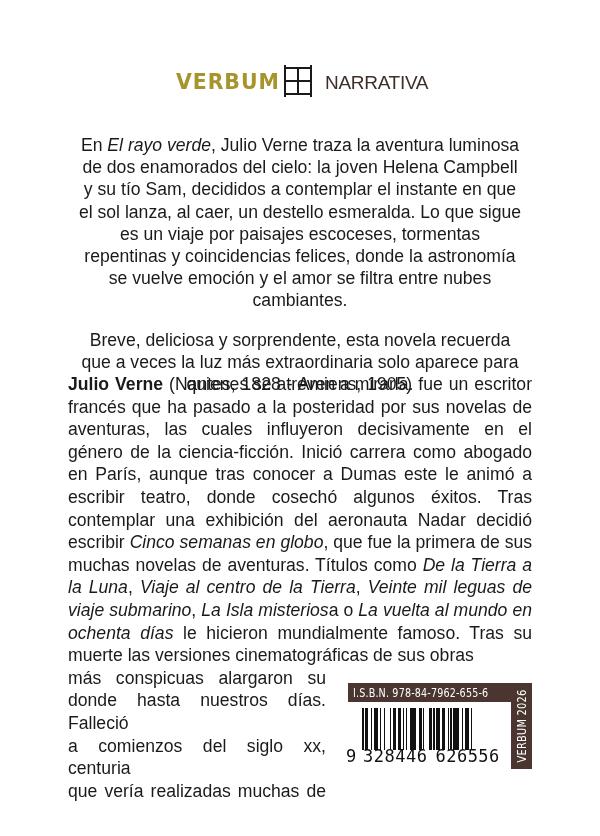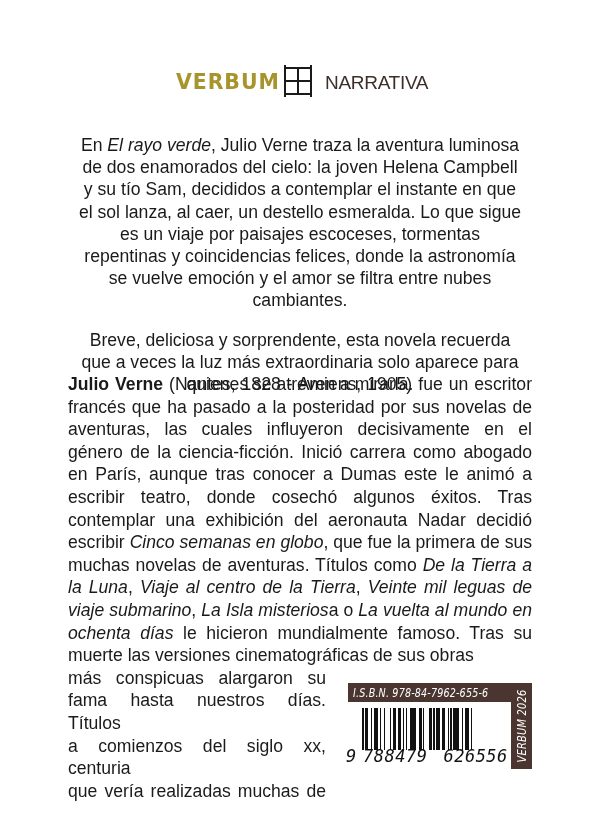--- a/index.html
+++ b/index.html
@@ -20,21 +20,21 @@
 
   .synopsis { position: absolute; left: 60px; top: 117px; width: 480px; text-align: center; font-size: 17.6px; line-height: 22.2px; color: #1a1a1a; }
   .synopsis p { margin: 17px; }
 
   .bio { position: absolute; left: 68px; top: 373px; width: 464px; font-size: 17.6px; line-height: 22.6px; color: #1a1a1a; text-align: justify; }
   .bio p { margin: 0; }
   .bio .narrow { width: 258px; text-align: justify; }
   .bio .narrow-line { display: block; text-align: justify; text-align-last: justify; }
   .bio .last-line { display: block; text-align: left; margin-top: 48px; }
 
-  .barcode-block { position: absolute; left: 348px; top: 683px; width: 184px; height: 86px; font-style: italic; }
+  .barcode-block { position: absolute; left: 348px; top: 683px; width: 184px; height: 86px; }
   .isbn-bar { position: absolute; left: 0; top: 0; width: 163px; height: 19px; background: #4a3530; color: #ffffff; font-family: "DejaVu Sans Condensed", "DejaVu Sans", sans-serif; font-size: 13px; line-height: 19px; letter-spacing: 0.2px; text-align: left; padding-left: 5px; box-sizing: border-box; white-space: nowrap; overflow: hidden; transform-origin: left; }
   .isbn-bar span { display: inline-block; transform: scaleX(0.82); transform-origin: left center; }
   .side-strip { position: absolute; left: 163px; top: 0; width: 21px; height: 86px; background: #4a3530; }
   .side-strip span { position: absolute; left: 50%; top: 50%; transform: translate(-50%, -50%) rotate(-90deg) scaleX(0.82); color: #ffffff; font-family: "DejaVu Sans", sans-serif; font-size: 12px; white-space: nowrap; letter-spacing: 0.3px; }
   .bars { position: absolute; left: 10px; top: 25px; width: 150px; height: 42px; display: flex; align-items: stretch; }
   .bars i { display: block; background: #111; height: 100%; }
   .bars b { display: block; height: 100%; }
   .bars i.guard { height: calc(100% + 8px); }
   .barcode-digits { position: absolute; left: -2px; top: 62px; width: 166px; font-family: "DejaVu Sans Mono", monospace; font-size: 17px; line-height: 22px; color: #111; letter-spacing: 0.5px; white-space: nowrap; }
   .barcode-digits .first { display: inline-block; width: 14px; }
@@ -56,21 +56,21 @@
 
 <div class="synopsis">
   <p><span>En </span><em>El rayo verde</em><span>, Julio Verne traza la aventura luminosa de dos enamorados del cielo: la joven Helena Campbell y su tío Sam, decididos a contemplar el instante en que el sol lanza, al caer, un destello esmeralda. Lo que sigue es un viaje por paisajes escoceses, tormentas repentinas y coincidencias felices, donde la astronomía se vuelve emoción y el amor se filtra entre nubes cambiantes.</span></p>
   <p>Breve, deliciosa y sorprendente, esta novela recuerda que a veces la luz más extraordinaria solo aparece para quienes se atreven a mirarla.</p>
 </div>
 
 <div class="bio">
   <p><strong>Julio Verne</strong><span> (Nantes, 1828 - Amiens, 1905) fue un escritor francés que ha pasado a la posteridad por sus novelas de aventuras, las cuales influyeron decisivamente en el género de la ciencia-ficción. Inició carrera como abogado en París, aunque tras conocer a Dumas este le animó a escribir teatro, donde cosechó algunos éxitos. Tras contemplar una exhibición del aeronauta Nadar decidió escribir </span><em>Cinco semanas en globo</em><span>, que fue la primera de sus muchas novelas de aventuras. Títulos como </span><em>De la Tierra a la Luna</em><span>, </span><em>Viaje al centro de la Tierra</em><span>, </span><em>Veinte mil leguas de viaje submarino</em><span>, </span><em>La Isla misterios</em><span>a o </span><em>La vuelta al mundo en ochenta días</em><span> le hicieron mundialmente famoso. Tras su muerte las versiones cinematográficas de sus obras</span></p>
   <div class="narrow">
     <span class="narrow-line">más conspicuas alargaron su</span>
-    <span class="narrow-line">fama hasta nuestros días. Títulos</span>
+    <span class="narrow-line">donde hasta nuestros días. Falleció</span>
     <span class="narrow-line">a comienzos del siglo xx, centuria</span>
     <span class="narrow-line">que vería realizadas muchas de</span>
     <span class="last-line">sus predicciones.</span>
   </div>
 </div>
 
 <div class="barcode-block">
   <div class="isbn-bar"><span>I.S.B.N. 978-84-7962-655-6</span></div>
   <div class="side-strip">
       <span>VERBUM 2026</span>
@@ -123,15 +123,15 @@
       <i style="width: 5.8px;"></i>
       <b style="width: 2.9px;"></b>
       <i style="width: 1.45px;"></i>
       <b style="width: 1.45px;"></b>
       <i style="width: 4.35px;"></i>
       <b style="width: 1.45px;"></b>
       <i style="width: 1.45px;"></i>
       <i class="guard"></i>
     </div>
   <div class="barcode-digits">
-    <span class="first">9</span><span class="grp">788479</span><span class="grp" style="margin-left:16px">626556</span>
+    <span class="first">9</span><span class="grp">328446</span><span class="grp" style="margin-left:8px">626556</span>
   </div>
 </div>
 
 </body></html>

